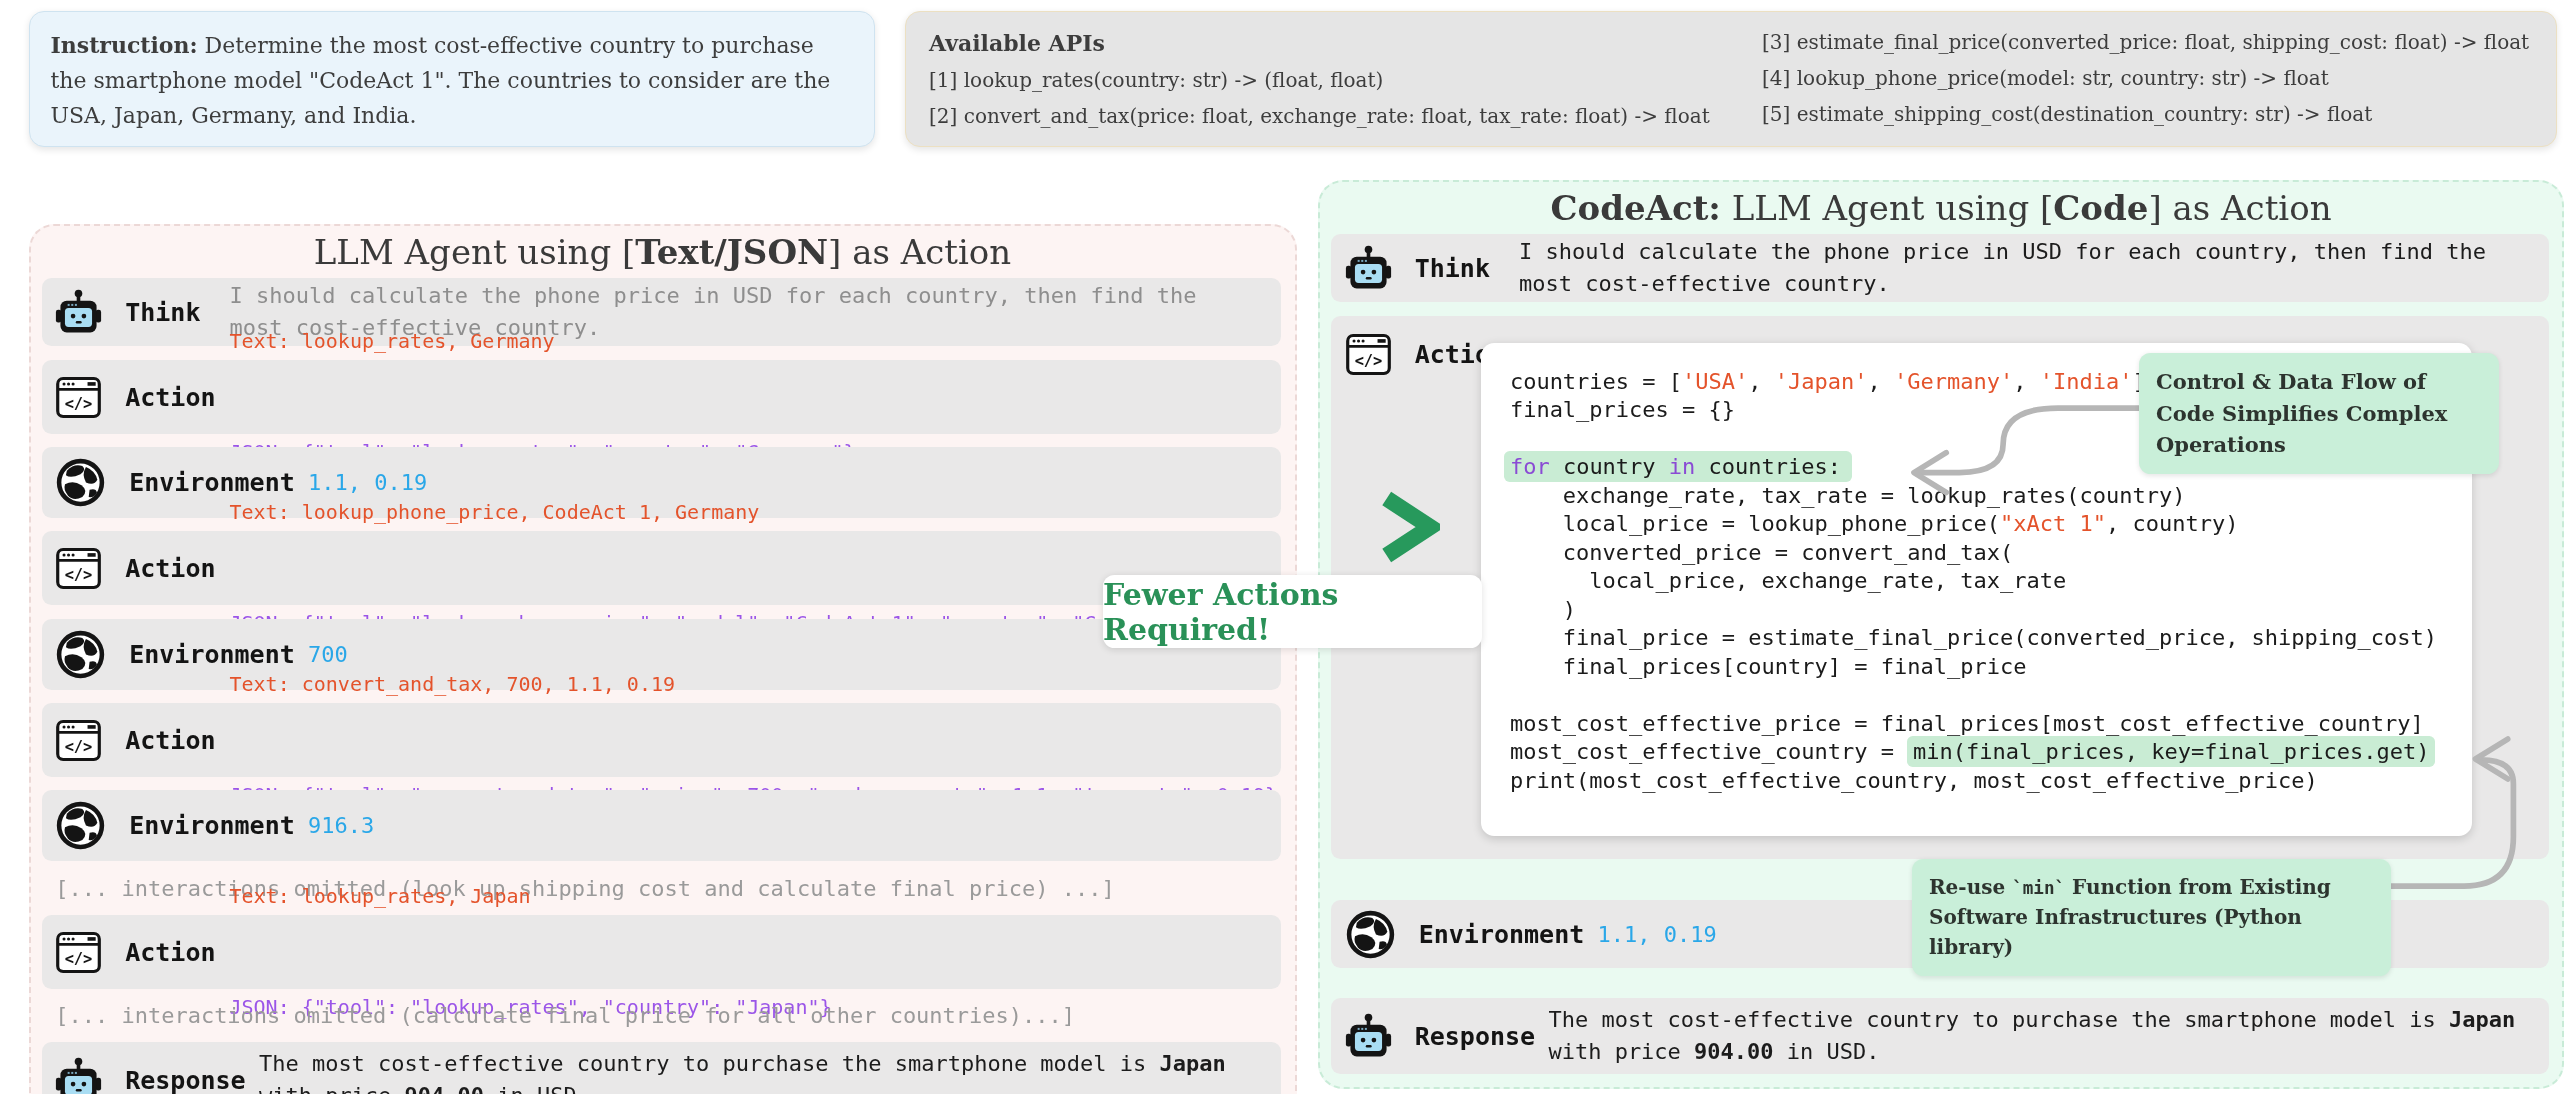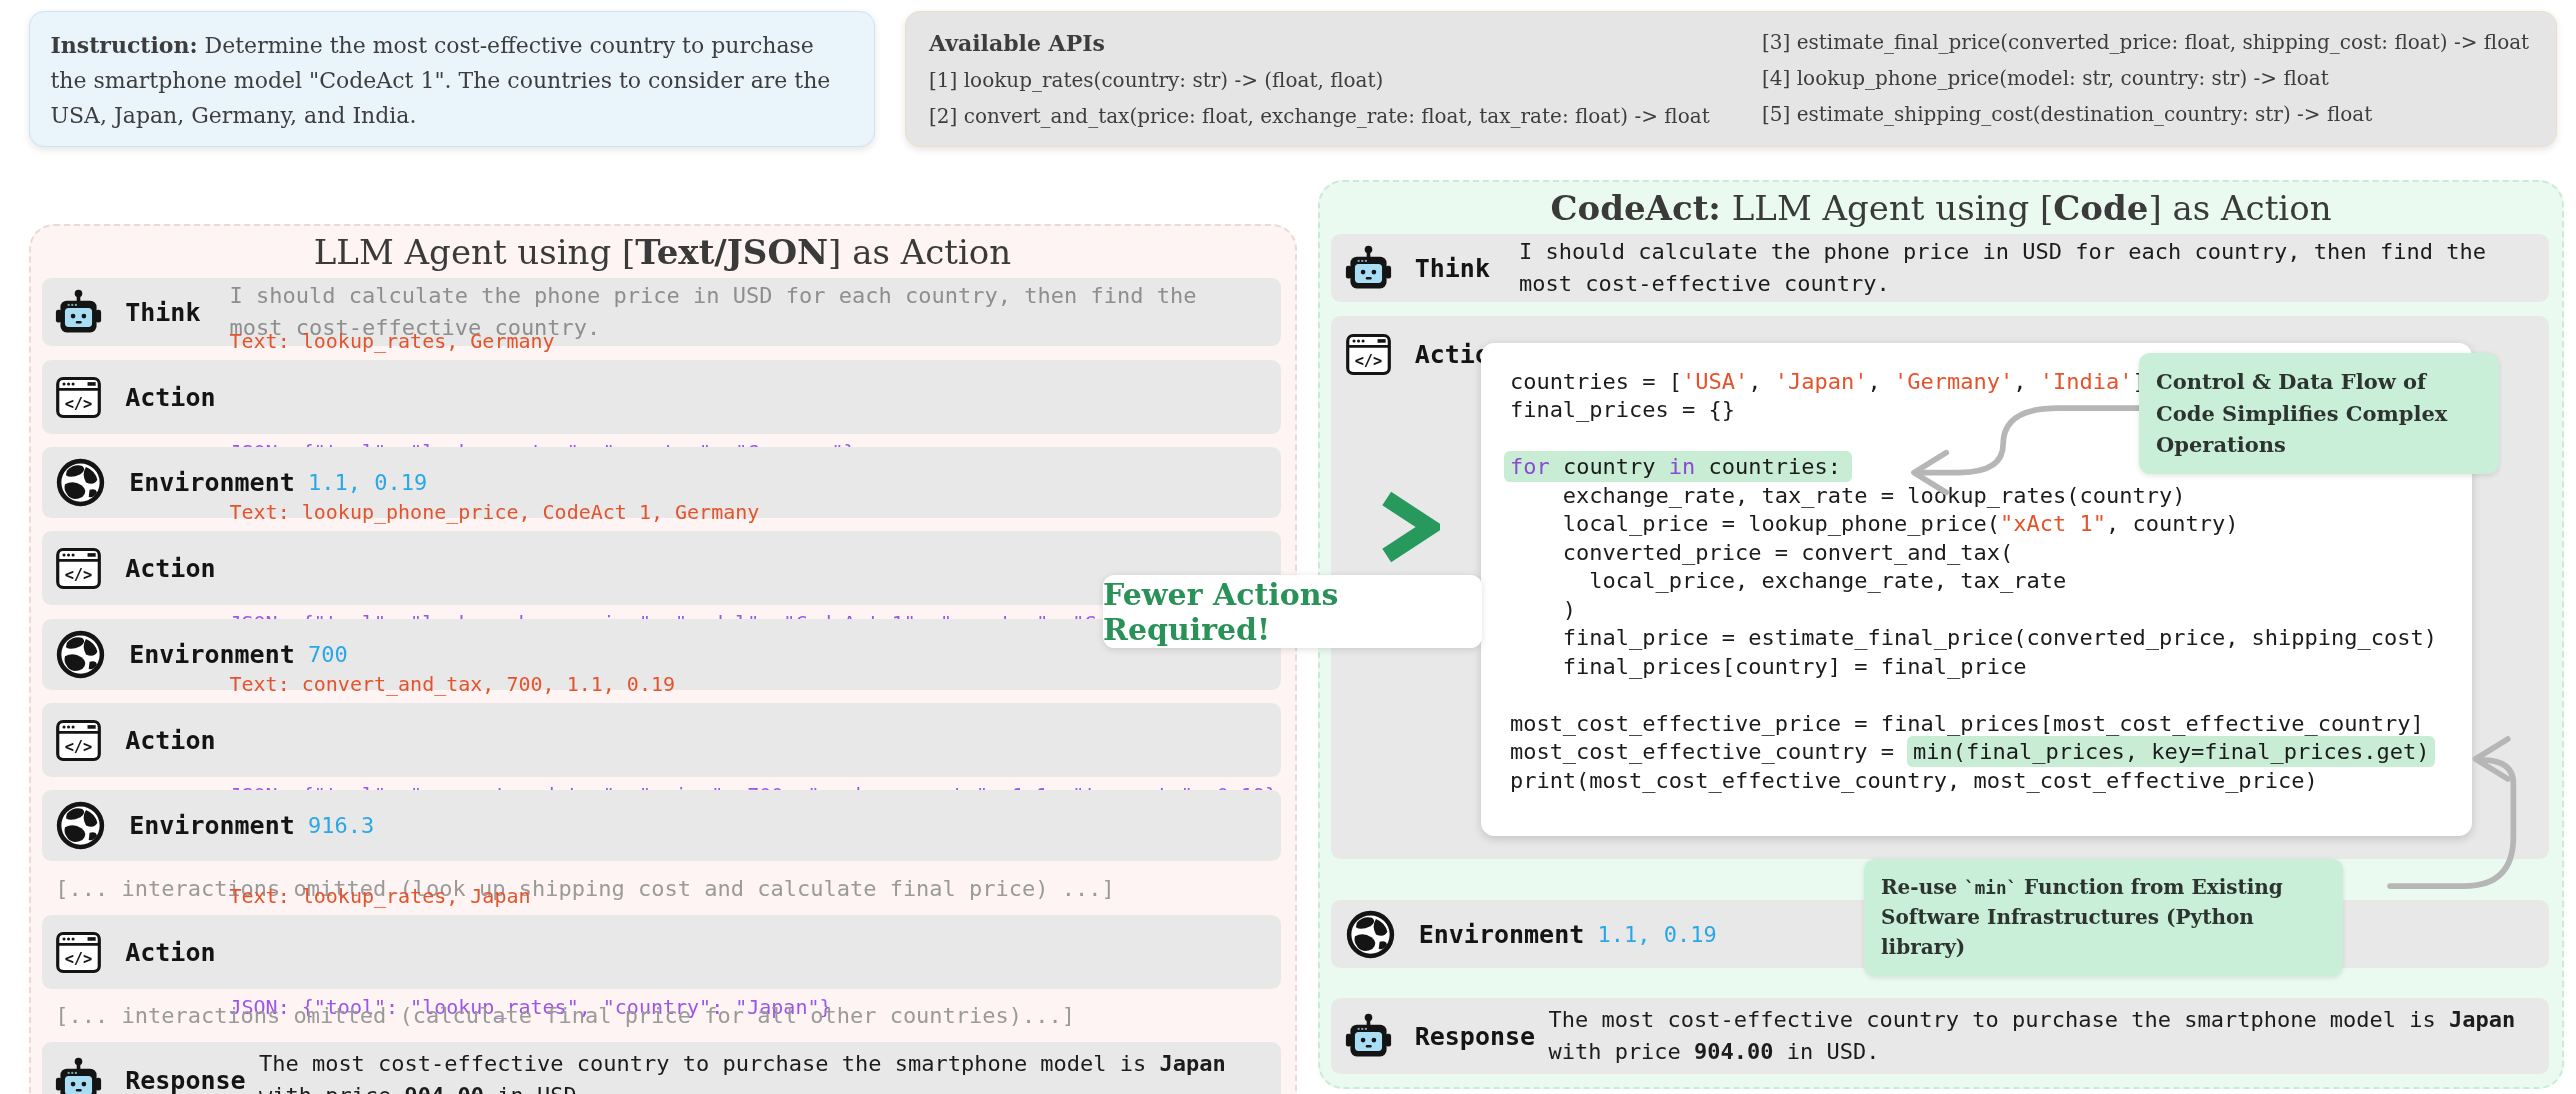--- a/index.html
+++ b/index.html
@@ -57,21 +57,21 @@
   .code-line .kw{color:#8a4bd4;}
   .code-line .hl{background:#c9ecd4;border-radius:5.7px;padding:2.8px 5.7px;}
   .line-hl{background:#c9ecd4;border-radius:5.7px;padding:2.8px 11.4px 2.8px 5.7px;margin-left:-5.7px;}
   .chevron{position:absolute;left:46px;top:175px;}
 
   
   .annot{position:absolute;background:#c9efd9;border-radius:11.4px;padding:13.3px 17px;
     font-weight:bold;font-size:21px;line-height:1.5;color:#2d342f;z-index:6;
     box-shadow:0 1.9px 5.7px rgba(0,0,0,.10);}
   .annot.flow{left:2139px;top:353px;width:360px;box-sizing:border-box;}
-  .annot.reuse{left:1864px;top:859px;width:479px;box-sizing:border-box;font-size:20px;}
+  .annot.reuse{left:1912px;top:859px;width:479px;box-sizing:border-box;font-size:20px;}
   .banner{position:absolute;left:1103px;top:575px;width:379px;height:73px;background:#fff;
     border-radius:11.4px;z-index:7;display:flex;align-items:center;justify-content:center;
     font-weight:bold;font-size:30px;color:#2a9158;box-shadow:0 1.9px 7.6px rgba(0,0,0,.12);}
   .arrows{position:absolute;left:0;top:0;z-index:5;pointer-events:none;}
 </style>
 </head>
 <body>
 
 <div class="stage">
 

